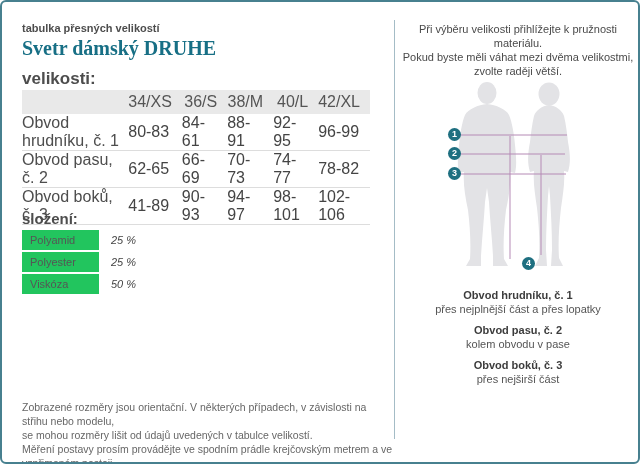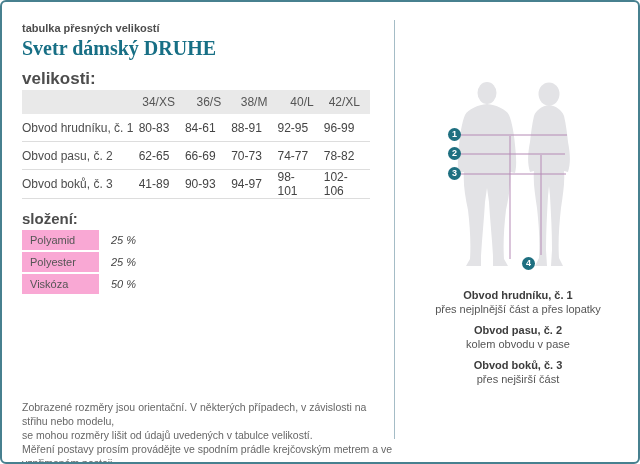--- a/index.html
+++ b/index.html
@@ -5,32 +5,32 @@
   html,body{margin:0;padding:0;background:#fff;}
   .page{
     position:relative;width:640px;height:464px;box-sizing:border-box;
     border:2px solid #47808f;border-radius:6px;background:#fff;overflow:hidden;
     font-family:"Liberation Sans", sans-serif;color:#4a4a4a;
   }
   .eyebrow{position:absolute;left:20px;top:20px;font-size:11px;font-weight:bold;color:#4d4d4d;}
   .title{position:absolute;left:20px;top:35px;font-size:20px;font-weight:bold;color:#176f85;font-family:Liberation Serif, serif;}
   .sizes-label{position:absolute;left:20px;top:67px;font-size:17px;font-weight:bold;color:#4d4d4d;}
 
-  table.sizes{position:absolute;left:20px;top:88px;width:348px;border-collapse:collapse;font-size:12px;}
+  table.sizes{position:absolute;left:20px;top:88px;width:348px;border-collapse:collapse;font-size:16px;}
   table.sizes thead th{background:#e9e9e9;font-weight:normal;color:#555;height:24px;text-align:right;padding:0 10px 0 0;}
   table.sizes thead th.rowhead{text-align:left;}
   table.sizes tbody td{height:27px;border-bottom:1px solid #ddd;color:#444;text-align:left;padding:0 10px 0 0;}
   table.sizes tbody td.rowlabel{text-align:left;color:#4d4d4d;padding:0;}
   table.sizes col.c-label{width:116px;}
   table.sizes col.c-size{width:46px;}
 
   .comp-label{position:absolute;left:20px;top:208px;font-size:15px;font-weight:bold;color:#4d4d4d;}
   .comp{position:absolute;left:20px;top:228px;width:200px;font-size:11px;}
   .comp-row{display:flex;align-items:center;margin-bottom:2px;}
-  .comp-cell{width:69px;background:#f9a8d4;padding:4px 0 4px 8px;color:#555;}
+  .comp-cell{width:69px;background:#22c55e;padding:4px 0 4px 8px;color:#555;}
   .comp-val{margin-left:12px;color:#444;font-style:italic;}
 
   .disclaimer{position:absolute;left:20px;top:398px;width:372px;font-size:10.5px;color:#666;line-height:14px;}
 
   .divider{position:absolute;left:392px;top:18px;width:1px;height:419px;background:#a4bcc6;}
 
   .guide-intro{position:absolute;left:398px;top:20px;width:236px;text-align:center;font-size:11px;color:#4a4a4a;line-height:14px;}
 
   .figure{position:absolute;left:410px;top:78px;width:185px;height:195px;}
   .figure svg{position:absolute;left:0;top:0;}
@@ -119,20 +119,25 @@
 
   <div class="disclaimer">
     <div>Zobrazené rozměry jsou orientační. V některých případech, v závislosti na střihu nebo modelu,</div>
     <div>se mohou rozměry lišit od údajů uvedených v tabulce velikostí.</div>
     <div>Měření postavy prosím provádějte ve spodním prádle krejčovským metrem a ve vzpřimeném postoji.</div>
 
   </div>
 
   <div class="divider"></div>
 
+  <div class="guide-intro">
+    <div>Při výběru velikosti přihlížejte k pružnosti materiálu.</div>
+    <div>Pokud byste měli váhat mezi dvěma velikostmi,</div>
+    <div>zvolte raději větší.</div>
+  </div>
 
   <div class="figure">
     <svg width="185" height="195" viewBox="0 0 185 195">
 
       <g fill="#e3e3e6">
         <ellipse cx="75" cy="13" rx="9.5" ry="11"></ellipse>
         <path d="M75 24 C66 25 56 29 53 35 C50 42 48 54 47 65 C46 75 45 85 47 93 L52 92 C51 103 53 116 56 130 C58 147 59 164 58 179 L54 186 L69 186 L69 176 C70 158 72 140 73 122 L75 108 L77 122 C78 140 80 158 81 176 L81 186 L96 186 L92 179 C91 164 92 147 94 130 C97 116 99 103 98 92 L103 93 C105 85 104 75 103 65 C102 54 100 42 97 35 C94 29 84 25 75 24 Z"></path>
 
         <ellipse cx="137" cy="14" rx="10.5" ry="11.5"></ellipse>
         <path d="M137 25 C130 26 124 30 122 36 C120 44 119 53 118 62 C116 72 115 83 118 92 L122 91 C121 102 123 114 125 128 C127 146 128 163 127 178 L123 186 L135 186 L134 170 C134 152 135 134 136 116 L137 106 L138 116 C139 134 140 152 140 170 L139 186 L151 186 L147 178 C146 163 147 146 149 128 C151 114 153 102 152 91 L156 92 C159 83 158 72 156 62 C155 53 154 44 152 36 C150 30 144 26 137 25 Z"></path>

